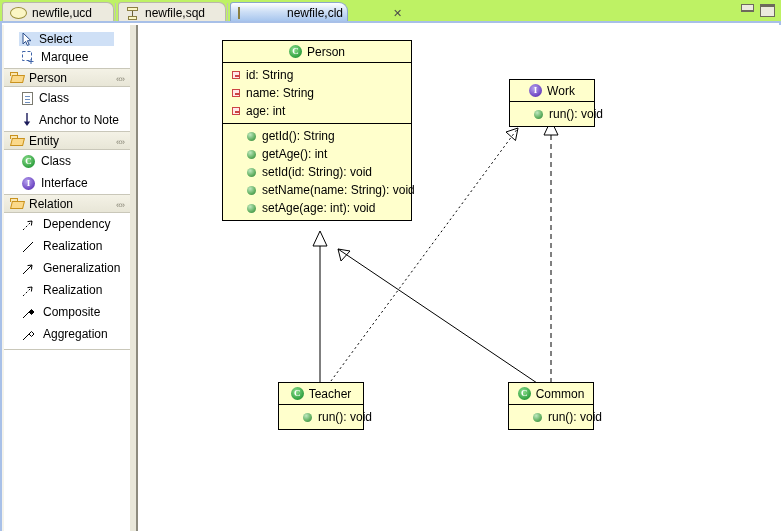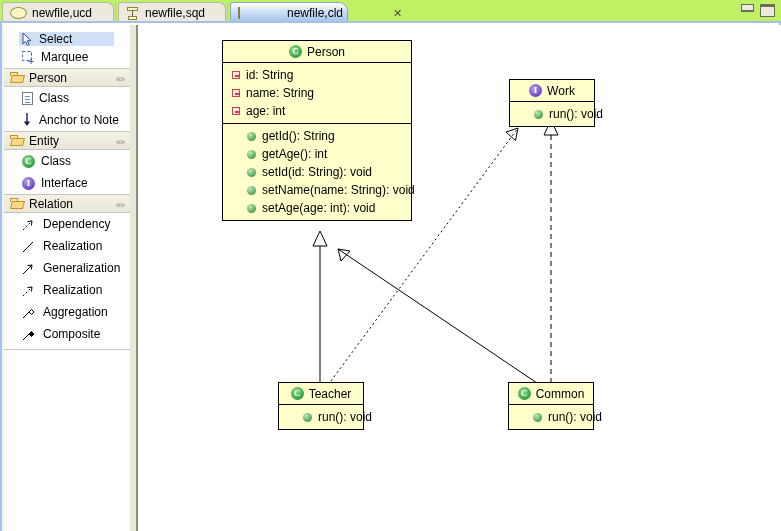--- a/index.html
+++ b/index.html
@@ -509,34 +509,34 @@
             <path d="M10 3 L5.5 3.6 M10 3 L9.4 7.5" stroke="#000" stroke-width="1" fill="none"></path>
           </svg>
         </span>
         <span class="p-label">Realization</span>
       </div>
 
       <div class="pal-item">
         <span class="g-rel">
           <svg width="15" height="13" viewBox="0 0 15 13">
             <path d="M1 12 L7 6" stroke="#000" stroke-width="1" fill="none"></path>
-            <polygon points="7,6 9.5,3.5 12,6 9.5,8.5" fill="#ffffff" stroke="#000" stroke-width="1"></polygon>
-          </svg>
-        </span>
-        <span class="p-label">Aggregation</span>
+            <polygon points="7,6 9.5,3.5 12,6 9.5,8.5" fill="#000000" stroke="#000" stroke-width="1"></polygon>
+          </svg>
+        </span>
+        <span class="p-label">Composite</span>
       </div>
 
       <div class="pal-item">
         <span class="g-rel">
           <svg width="15" height="13" viewBox="0 0 15 13">
             <path d="M1 12 L7 6" stroke="#000" stroke-width="1" fill="none"></path>
-            <polygon points="7,6 9.5,3.5 12,6 9.5,8.5" fill="#000000" stroke="#000" stroke-width="1"></polygon>
-          </svg>
-        </span>
-        <span class="p-label">Composite</span>
+            <polygon points="7,6 9.5,3.5 12,6 9.5,8.5" fill="#ffffff" stroke="#000" stroke-width="1"></polygon>
+          </svg>
+        </span>
+        <span class="p-label">Aggregation</span>
       </div>
 
       <div style="height:8px; border-top:1px solid #c9c7b9; margin-top:4px;"></div>
     </div>
 
     <div class="palette-scroll"></div>
     <div class="palette-divider"></div>
 
     <div class="canvas">
 

